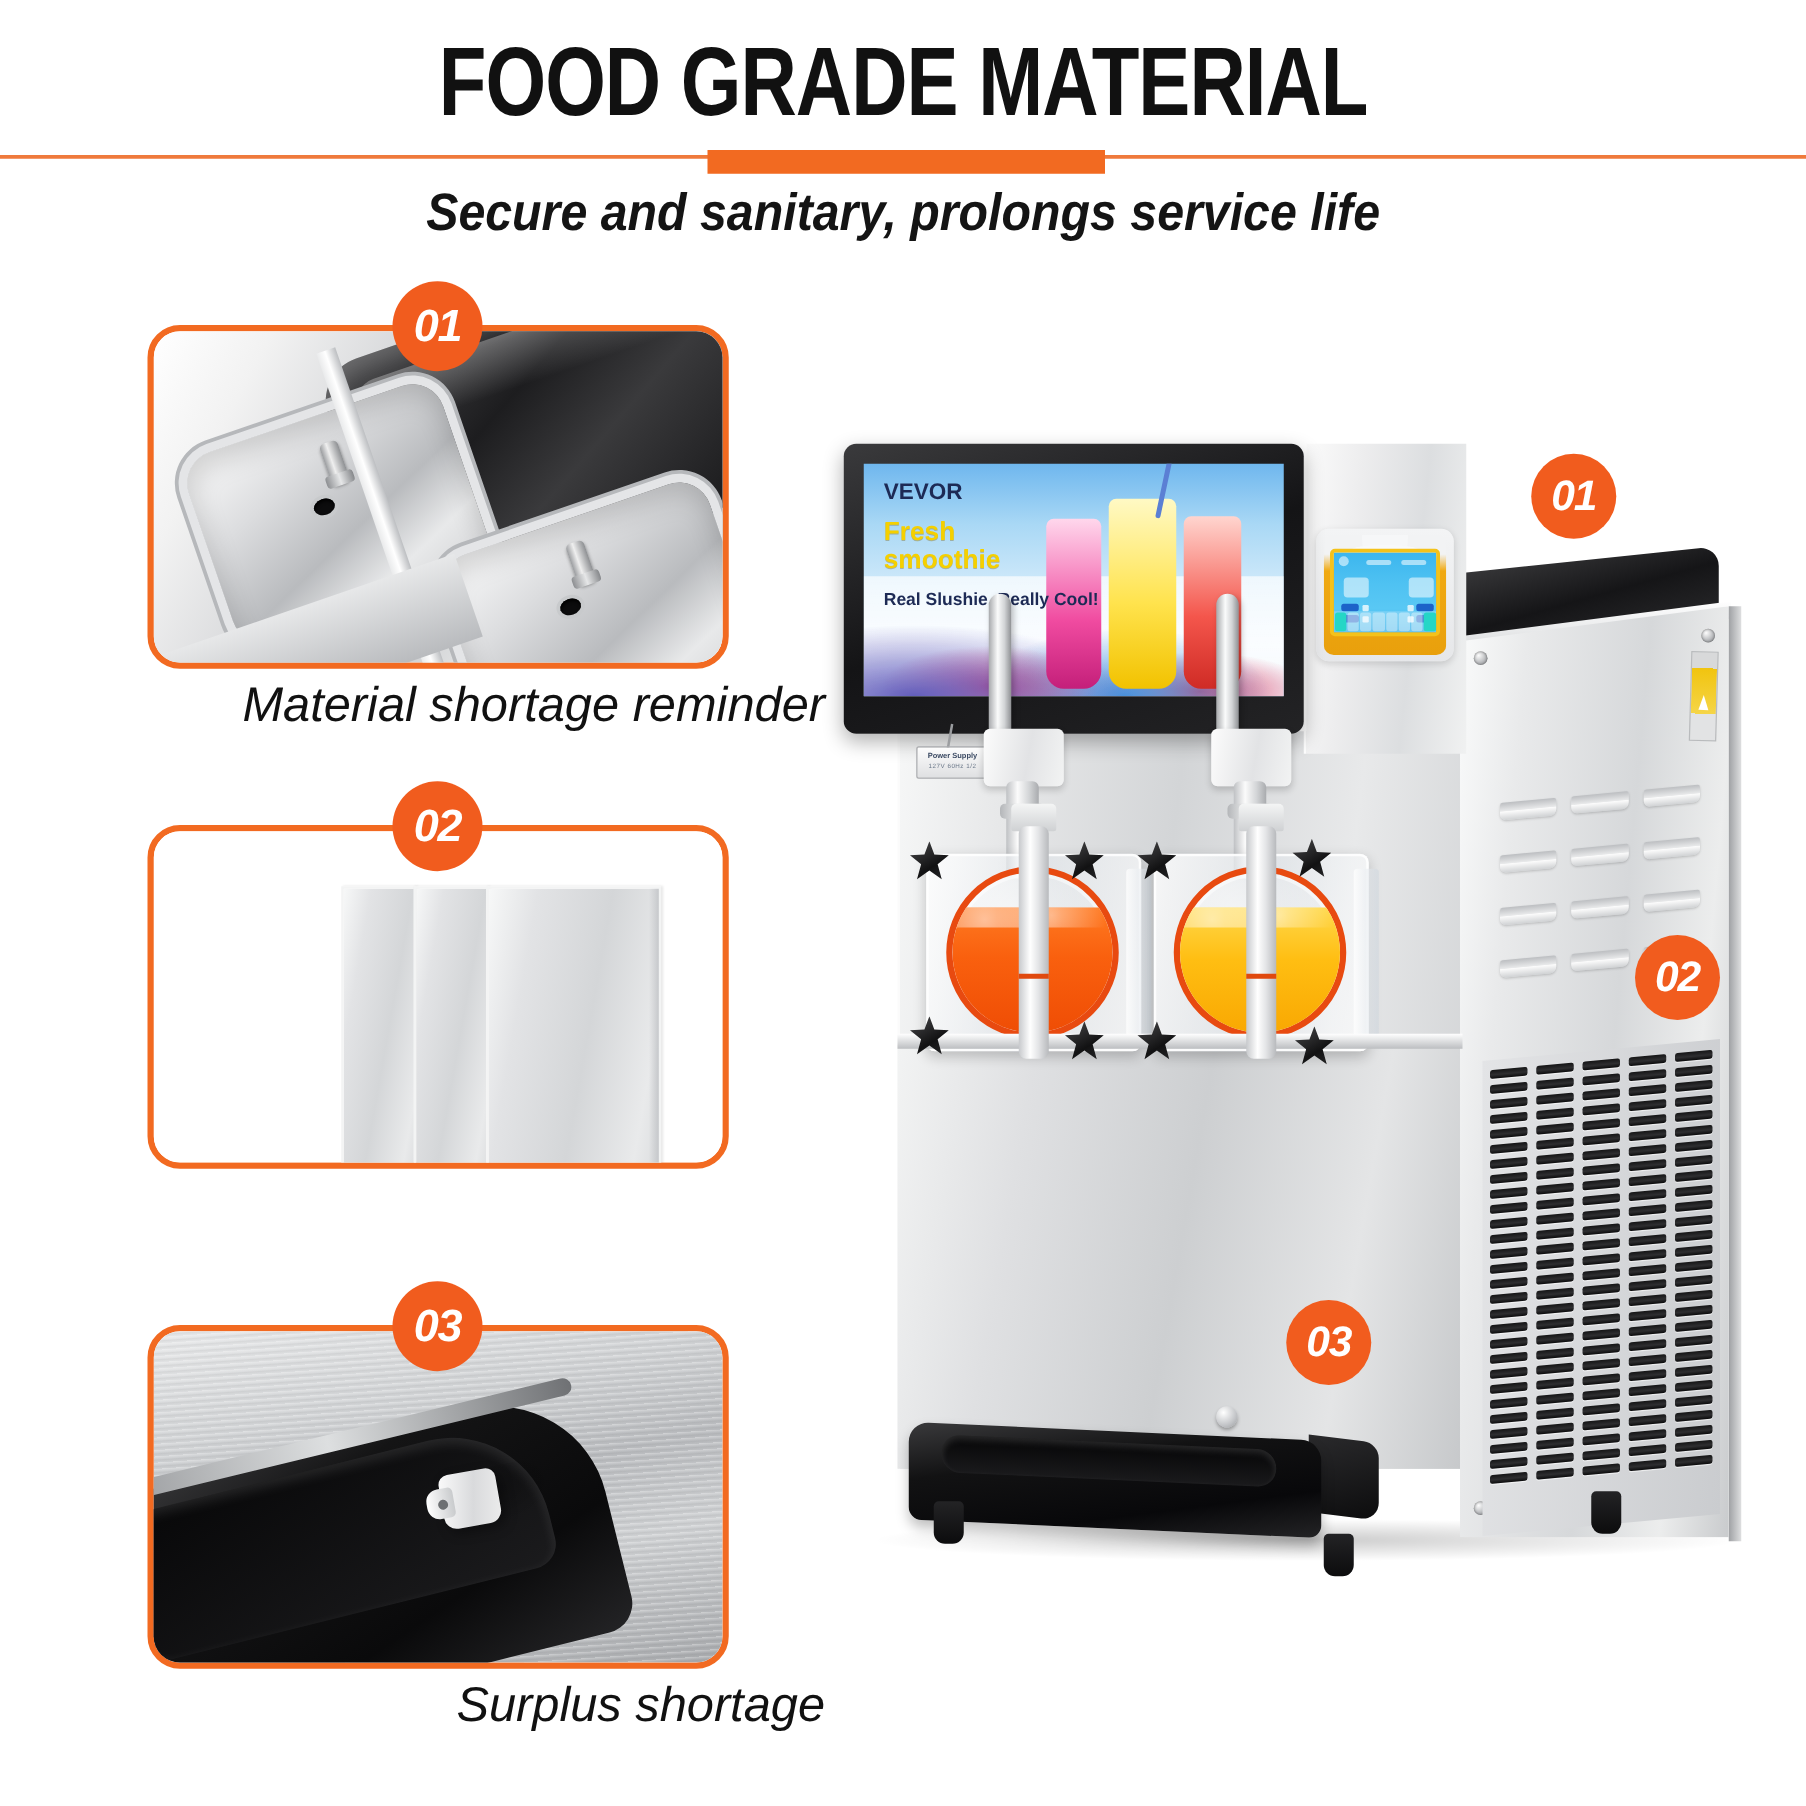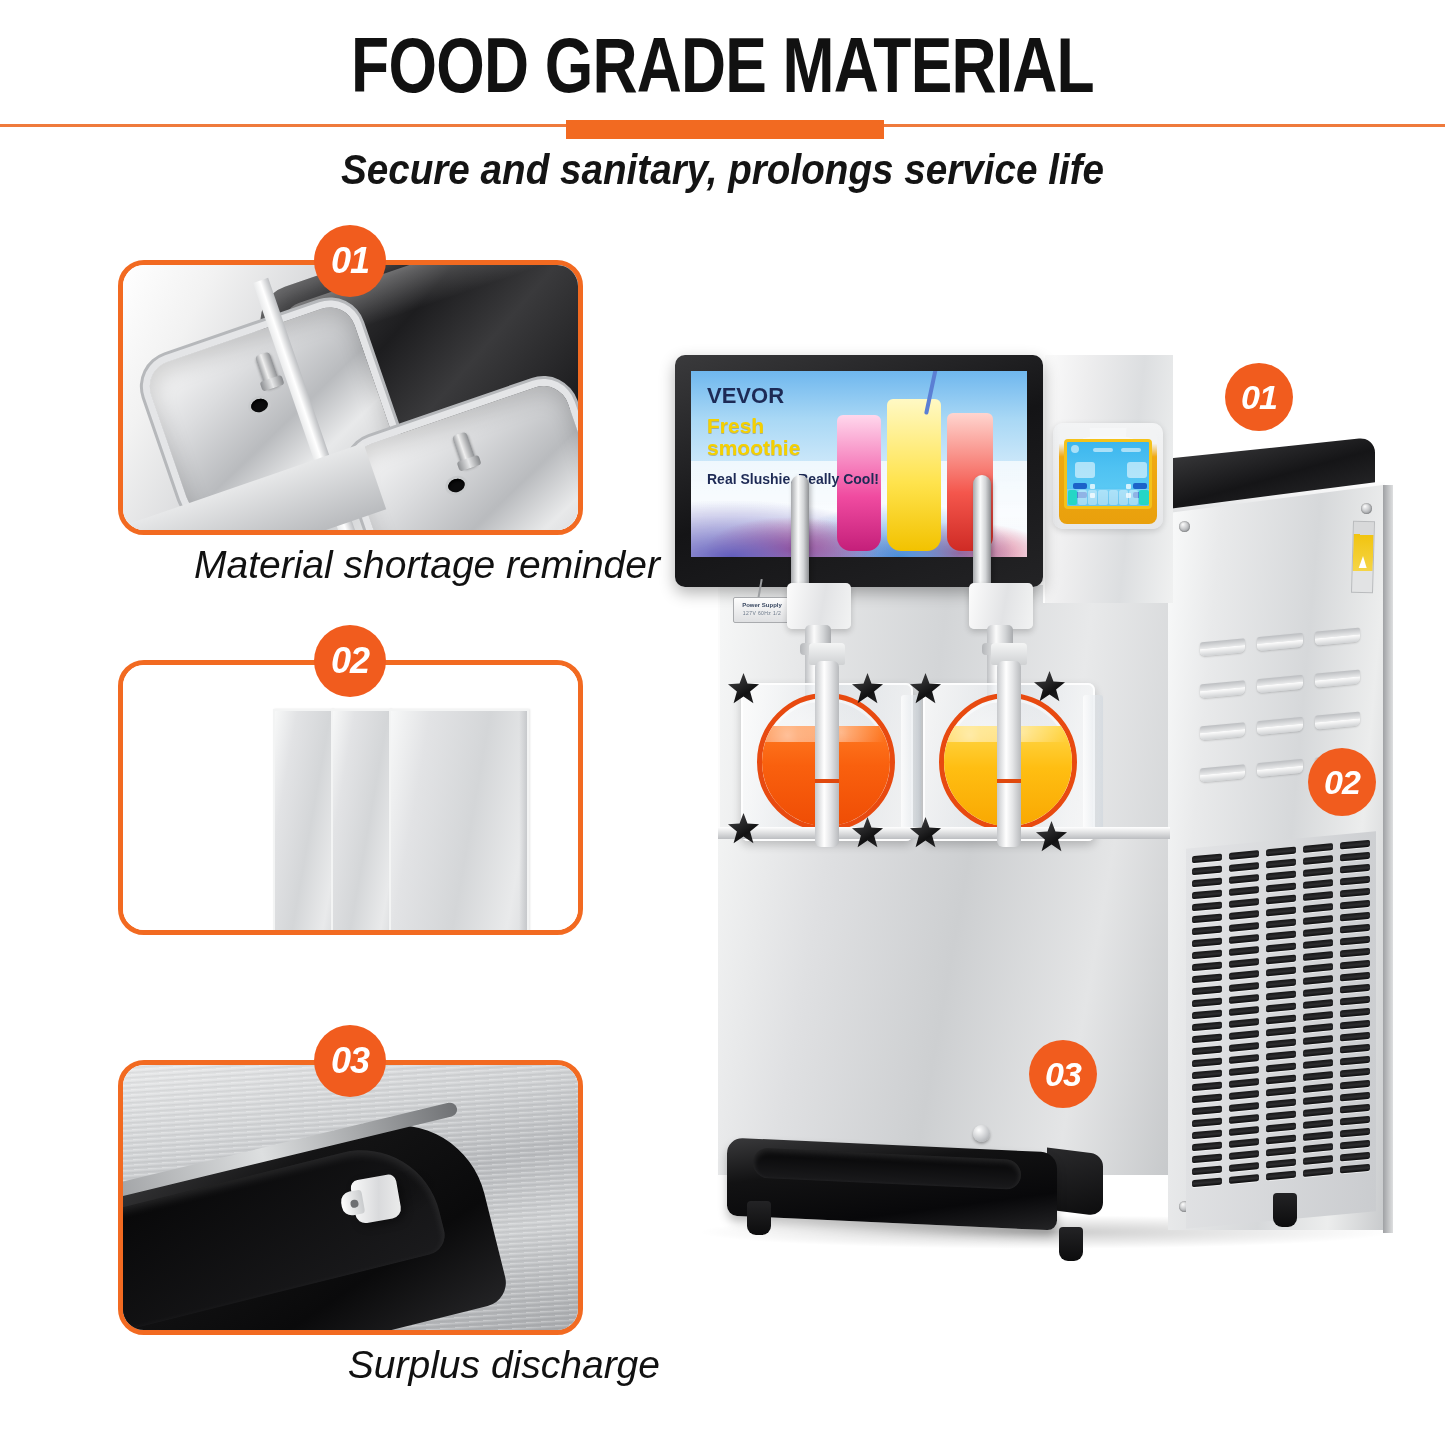--- a/index.html
+++ b/index.html
@@ -316,21 +316,21 @@
     background:
       radial-gradient(ellipse at 12% 100%,#5b54b8 0%,rgba(91,84,184,0) 42%),
       radial-gradient(ellipse at 30% 92%,#e03a6d 0%,rgba(224,58,109,0) 26%),
       radial-gradient(ellipse at 62% 100%,#3f8ddb 0%,rgba(63,141,219,0) 40%),
       radial-gradient(ellipse at 80% 96%,#d8335c 0%,rgba(216,51,92,0) 24%),
       linear-gradient(180deg,rgba(255,255,255,.75),rgba(255,255,255,.95));
     opacity:.92;
   }
   .m-lcd-brand{
     position:absolute; left:16px; top:12px;
-    font-size:22px; font-weight:bold; color:#1d2a55; letter-spacing:0px;
+    font-size:18px; font-weight:bold; color:#1d2a55; letter-spacing:0px;
   }
   .m-lcd-h{
     position:absolute; left:16px; top:44px;
     font-size:21px; font-weight:bold; color:#f5d000; line-height:1.05;
     text-shadow:0 1px 0 rgba(120,90,0,.35);
   }
   .m-lcd-sub{
     position:absolute; left:16px; top:100px;
     font-size:14px; font-weight:bold; color:#1d2a55;
   }
@@ -605,21 +605,21 @@
   <div class="frame" style="left:118px;top:35px;width:465px;height:275px;">
     <div class="art">
       <div class="p3-bg"></div>
       <div class="p3-grain"></div>
       <div class="p3-tray"></div>
       <div class="p3-shadow"></div>
       <div class="p3-valve"></div>
     </div>
   </div>
   <div class="badge" style="left:314px;top:0px;">03</div>
-  <div class="caption" style="left:0;top:318px;">Surplus discharge</div>
+  <div class="caption" style="left:0;top:318px;">Surplus shortage</div>
 </div>
 
 <div id="machine">
 
   <div class="m-shadow"></div>
 
   <div class="m-blacktop"></div>
 
   <div class="m-sidetop"></div>
   <div class="m-sidewall"></div>

